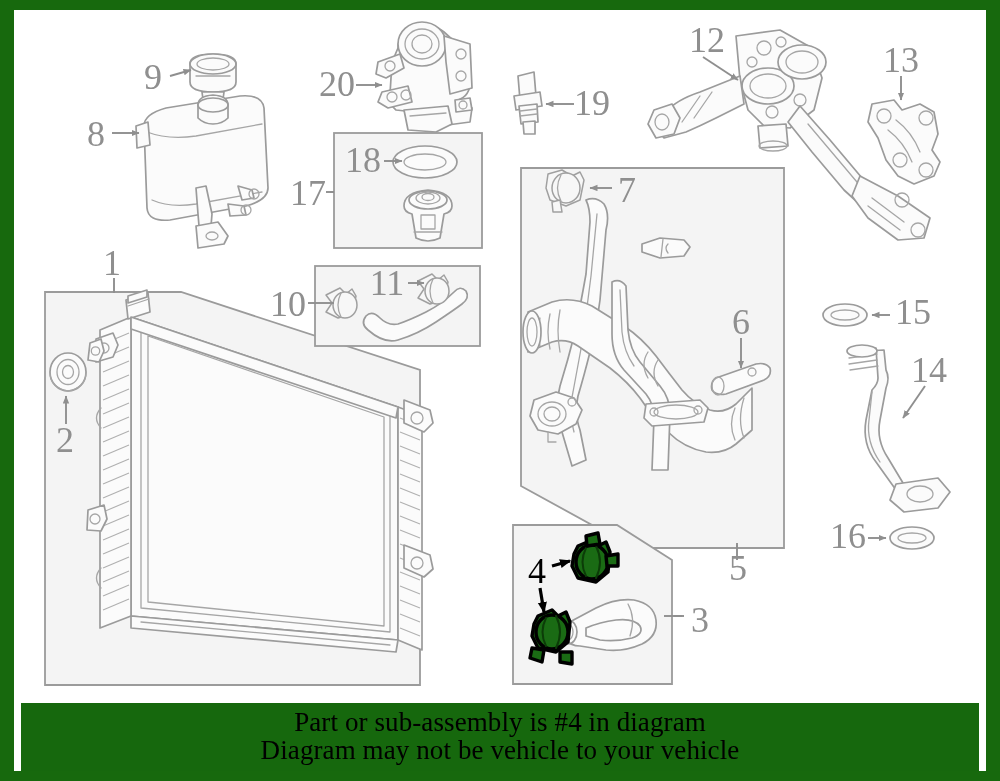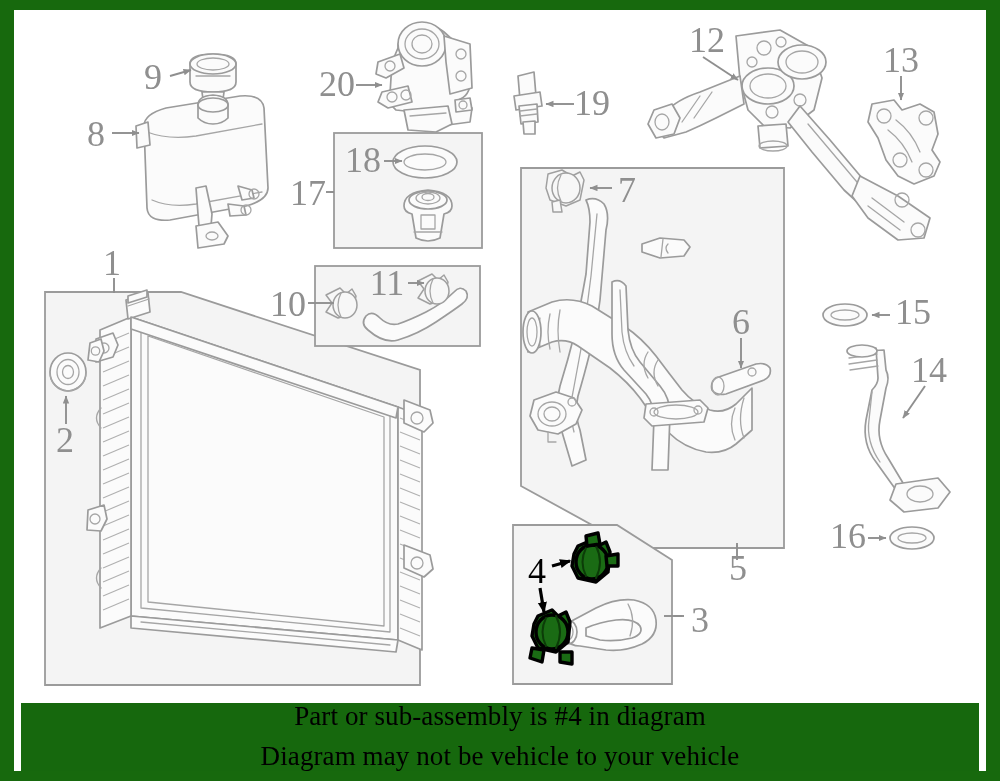--- a/index.html
+++ b/index.html
@@ -8,21 +8,21 @@
     width:1000px;height:781px;
     font-family:"Liberation Serif", serif;
     overflow:hidden;
     position:relative;
   }
   #stage{position:relative;width:1000px;height:781px;background:#ffffff;}
   #diagram-svg{position:absolute;left:0;top:0;width:1000px;height:781px;display:block;}
   .banner{
     position:absolute;left:21px;top:703px;width:958px;height:68px;
     box-sizing:border-box;
-    display:flex;flex-direction:column;align-items:center;justify-content:space-between;
+    display:flex;flex-direction:column;align-items:center;justify-content:center;
     line-height:1.02;
   }
   .banner-line{
     font-family:"Liberation Serif", serif;
     font-size:27px;color:#000000;white-space:nowrap;
     letter-spacing:0.1px;
   }
 </style>
 </head>
 <body>

